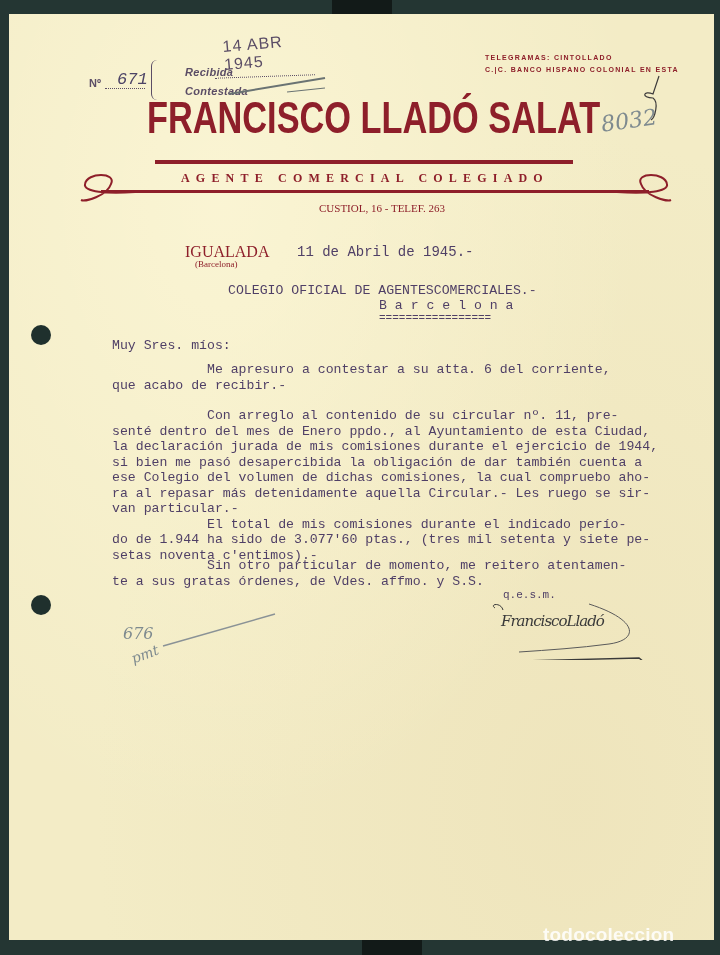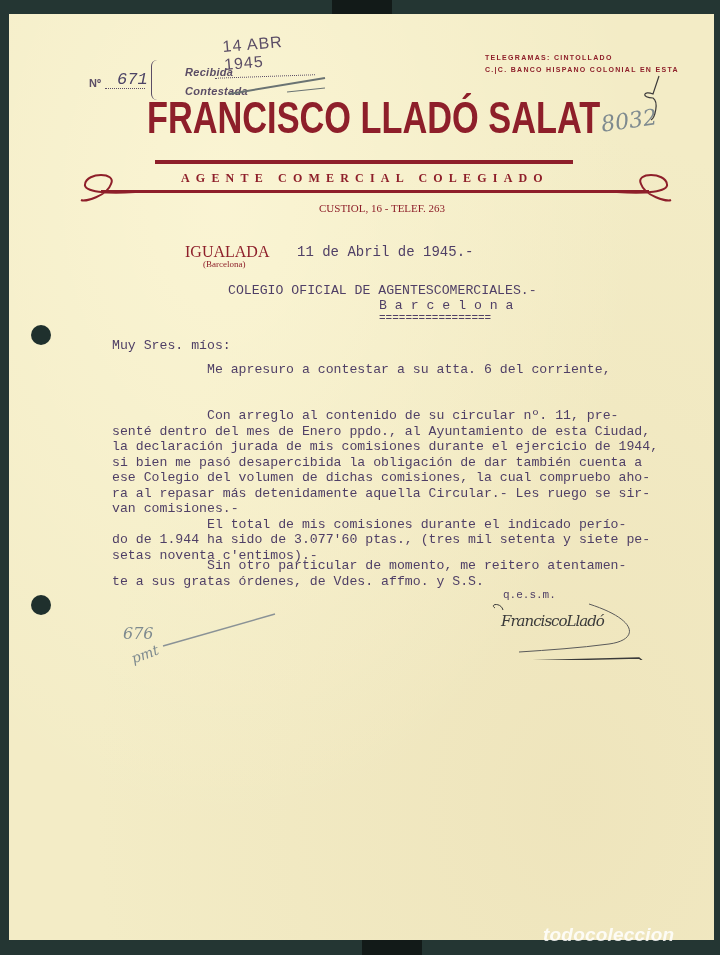--- a/index.html
+++ b/index.html
@@ -33,21 +33,21 @@
     font-family: "Liberation Serif", serif; font-weight: bold; font-size: 12px;
     letter-spacing: 6.2px; color: #8e1f2a; white-space: nowrap;
   }
   .address { font-family: "Liberation Serif", serif; font-size: 11px; color: #8e1f2a; white-space: nowrap; }
   .city { font-family: "Liberation Serif", serif; font-size: 16px; color: #8e1f2a; }
   .city-sub { font-family: "Liberation Serif", serif; font-size: 9px; color: #8e1f2a; }
   .typed { color: #4f3f66; font-size: 13.2px; white-space: pre; line-height: 15.5px; }
   .hole { position:absolute; width:20px; height:20px; border-radius:50%; background:#1f302d; }
   .watermark {
     font-family: "Liberation Sans", sans-serif; font-weight: bold; font-size: 19px;
-    color: rgba(255,255,255,0.85); letter-spacing: 0.2px; font-style: italic;
+    color: rgba(255,255,255,0.85); letter-spacing: 0.2px;
   }
 </style>
 </head>
 <body>
 
 <div class="top-bar-dark"></div>
 
 <div class="paper">
 
   <div class="abs stamp" style="left:78px;top:18px;width:240px;height:60px;">
@@ -81,41 +81,42 @@
   <svg class="abs" style="left:68px;top:148px;" width="60" height="44">
     <path d="M58 30 C30 32 6 30 8 22 C10 10 40 10 34 22 C30 34 8 40 4 38" stroke="#8e1f2a" stroke-width="2" fill="none"></path>
   </svg>
   <svg class="abs" style="left:606px;top:148px;" width="60" height="44">
     <path d="M2 30 C30 32 54 30 52 22 C50 10 20 10 26 22 C30 34 52 40 56 38" stroke="#8e1f2a" stroke-width="2" fill="none"></path>
   </svg>
 
   <div class="abs address" style="left:288px;top:188px;padding-left:22px;">CUSTIOL, 16 - TELEF. 263</div>
 
   <div class="abs city" style="left:176px;top:229px;">IGUALADA</div>
-  <div class="abs city-sub" style="left:194px;top:245px;">(Barcelona)</div>
+  <div class="abs city-sub" style="left:186px;top:245px;">(Barcelona)</div>
   <div class="abs typed" style="left:288px;top:231px;font-size:14px;">11 de Abril de 1945.-</div>
 
   <div class="abs typed" style="left:219px;top:269px;">COLEGIO OFICIAL DE AGENTESCOMERCIALES.-</div>
   <div class="abs typed" style="left:370px;top:284px;">B a r c e l o n a</div>
   <div class="abs typed" style="left:370px;top:297px;font-size:11px;">=================</div>
 
   <div class="abs typed" style="left:103px;top:324px;">Muy Sres. míos:</div>
 
   <div class="abs" style="left:103px;top:348px;">
     <div class="typed">            Me apresuro a contestar a su atta. 6 del corriente,</div>
+    <div class="typed">que acabo de recibir.-</div>
   </div>
 
   <div class="abs" style="left:103px;top:394px;">
     <div class="typed">            Con arreglo al contenido de su circular nº. 11, pre-</div>
     <div class="typed">senté dentro del mes de Enero ppdo., al Ayuntamiento de esta Ciudad,</div>
     <div class="typed">la declaración jurada de mis comisiones durante el ejercicio de 1944,</div>
     <div class="typed">si bien me pasó desapercibida la obligación de dar también cuenta a</div>
     <div class="typed">ese Colegio del volumen de dichas comisiones, la cual compruebo aho-</div>
     <div class="typed">ra al repasar más detenidamente aquella Circular.- Les ruego se sir-</div>
-    <div class="typed">van comisiones.-</div>
+    <div class="typed">van particular.-</div>
     <div class="typed">            El total de mis comisiones durante el indicado perío-</div>
     <div class="typed">do de 1.944 ha sido de 3.077'60 ptas., (tres mil setenta y siete pe-</div>
     <div class="typed">setas noventa c'entimos).-</div>
   </div>
 
   <div class="abs" style="left:103px;top:544px;">
     <div class="typed">            Sin otro particular de momento, me reitero atentamen-</div>
     <div class="typed">te a sus gratas órdenes, de Vdes. affmo. y S.S.</div>
   </div>
 

